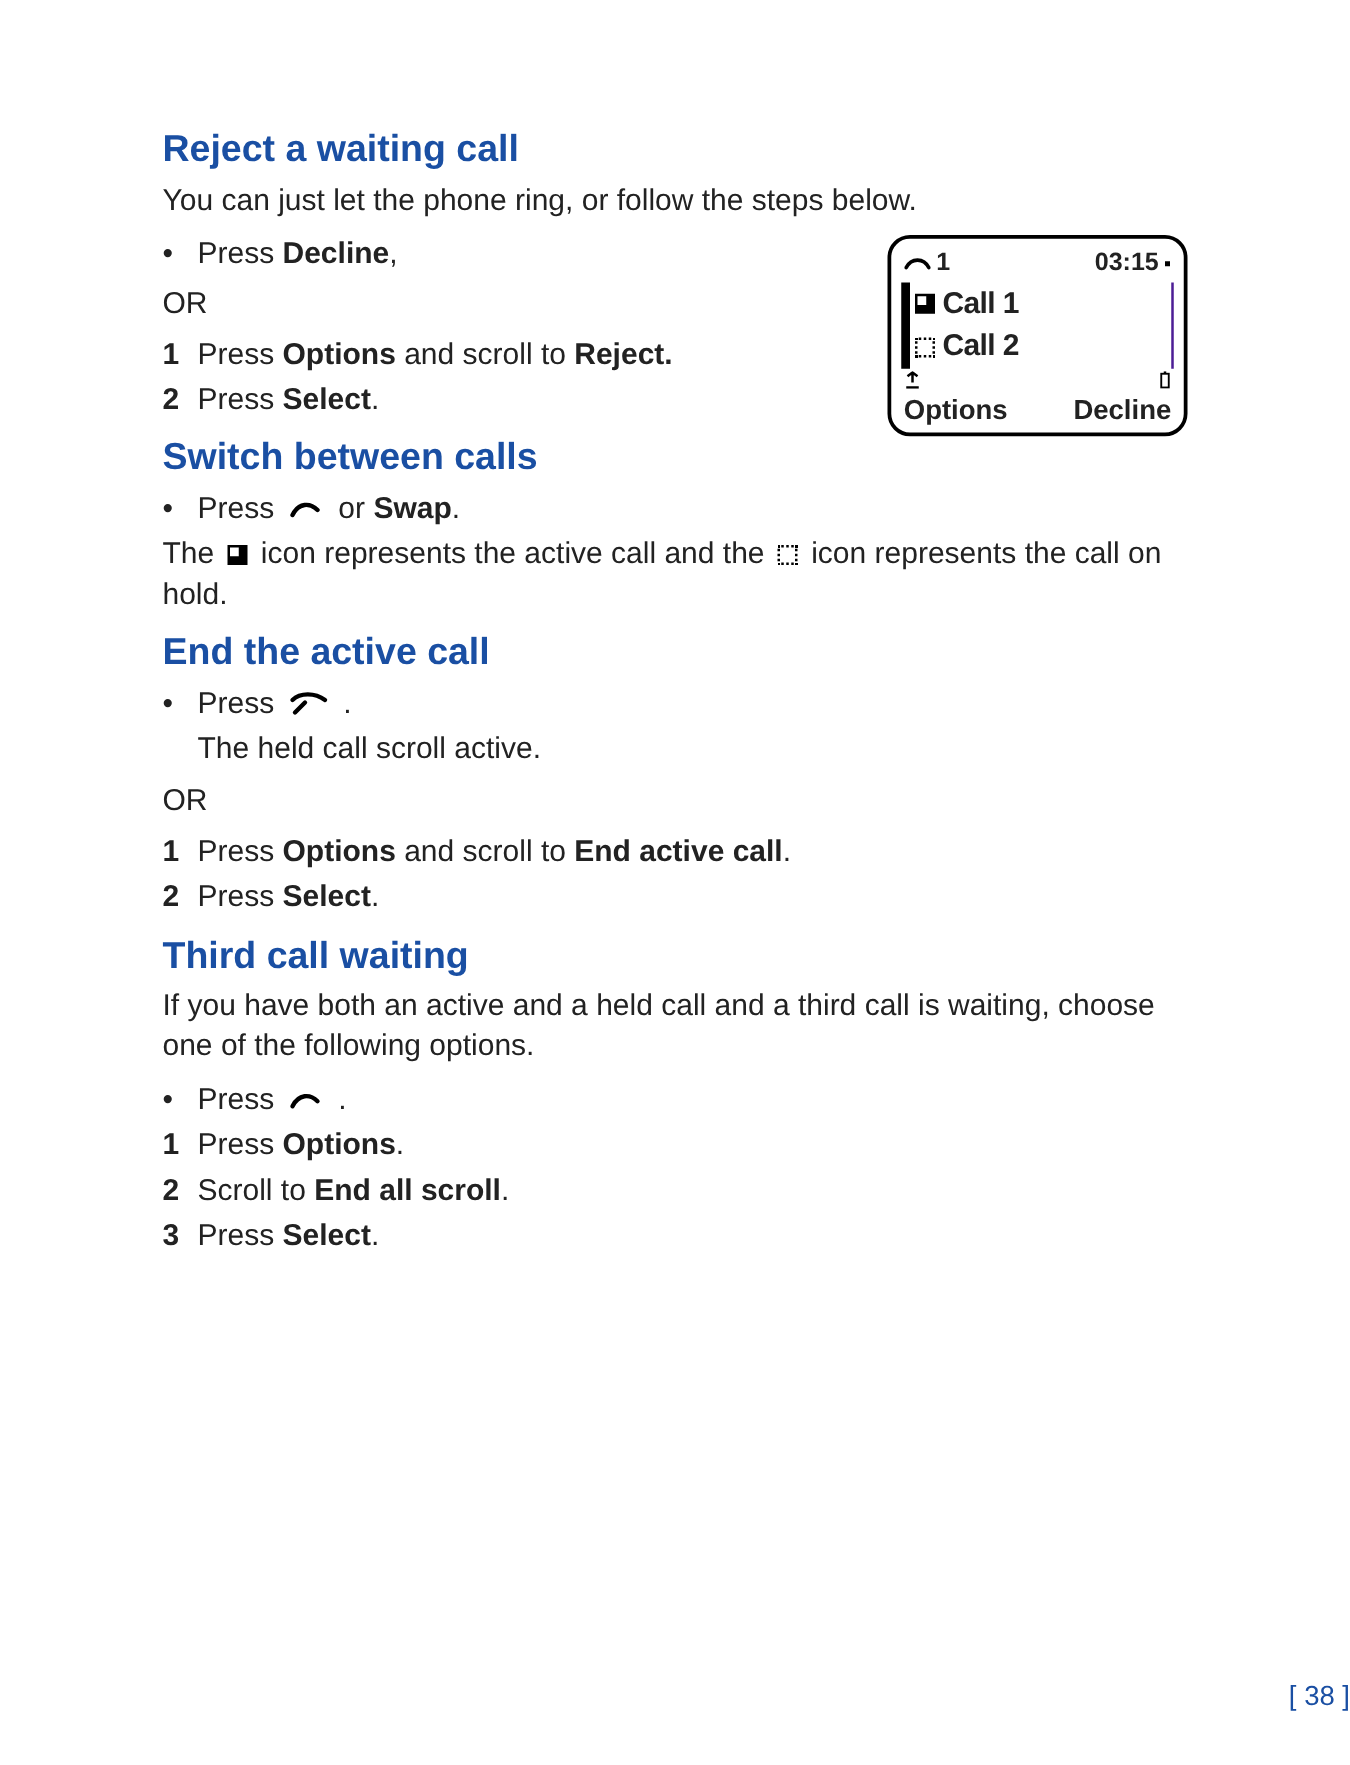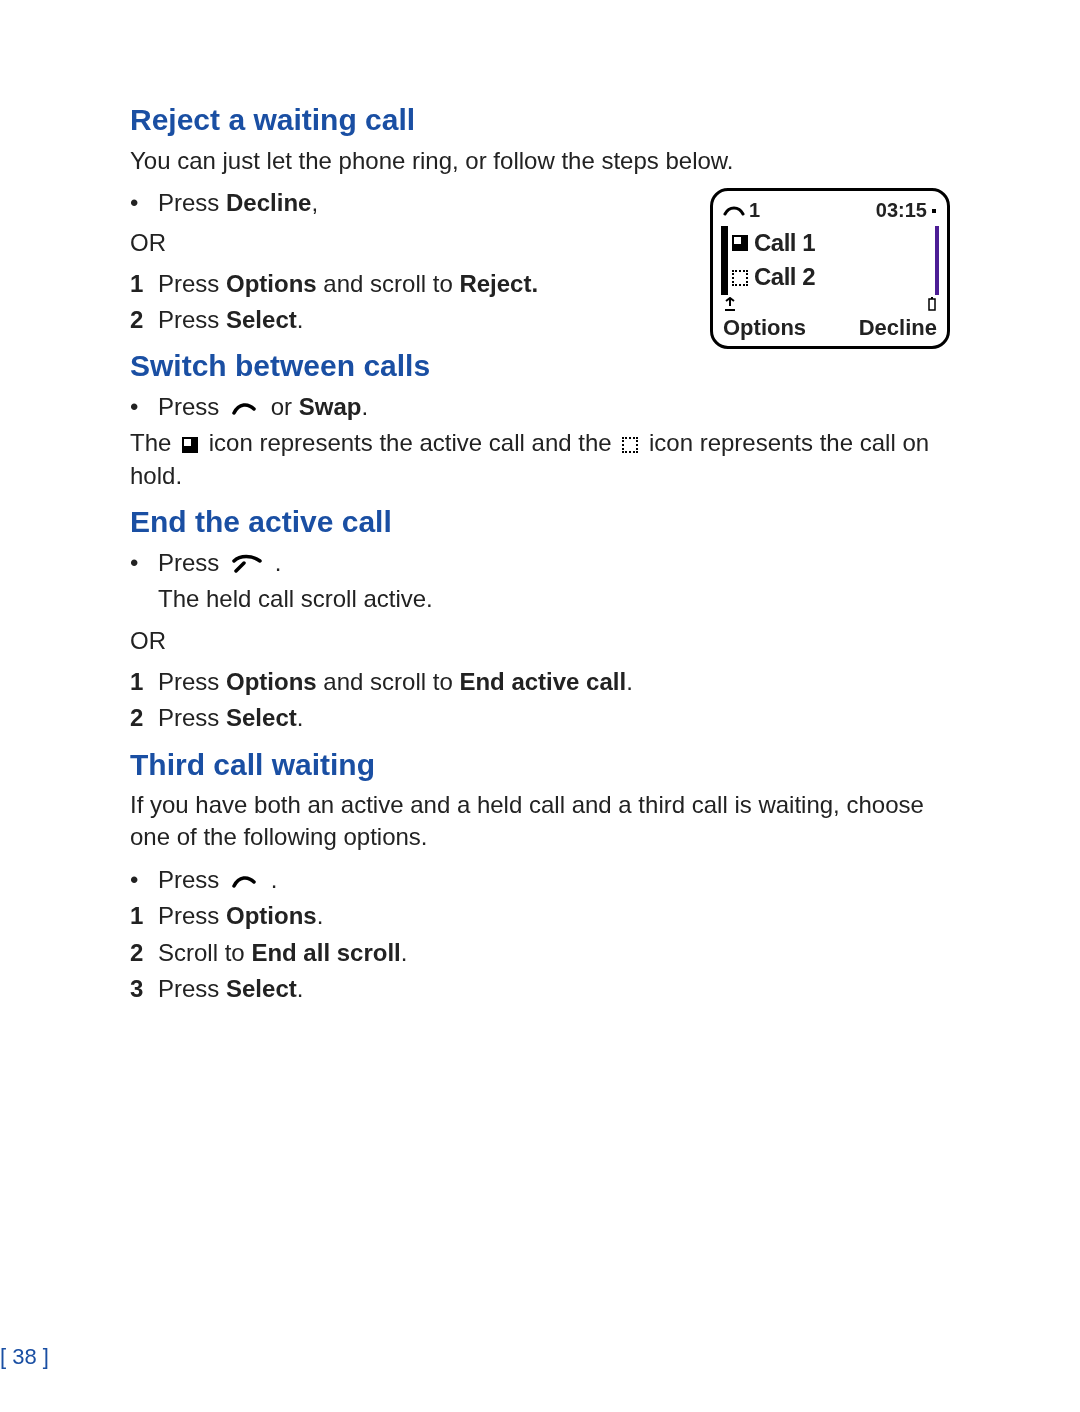--- a/index.html
+++ b/index.html
@@ -64,21 +64,21 @@
     display: flex;
     justify-content: space-between;
     align-items: center;
     font-weight: 700;
     font-size: 20px;
     padding: 0 2px;
   }
   .phone-top .l, .phone-top .r { display:flex; align-items:center; gap:4px; }
   .phone-calls {
     border-left: 7px solid #000;
-    border-right: 4px solid #4c1d95;
+    border-right: 2px solid #4c1d95;
     margin: 2px 0 2px 0;
   }
   .call-line {
     display:flex; align-items:center; gap:6px;
     font-weight:700; font-size:24px;
     padding: 1px 4px;
     font-family: "Arial Black", Arial, sans-serif;
     letter-spacing: -0.5px;
   }
   .phone-midicons {
@@ -104,21 +104,21 @@
     width:16px;height:16px;display:inline-block;background:#000;position:relative;vertical-align:middle;margin:0 4px;
   }
   .icon-active-sm::after{content:"";position:absolute;left:2px;top:2px;width:7px;height:7px;background:#fff;}
   .icon-hold-sm {
     width:16px;height:16px;display:inline-block;border:2px dotted #000;box-sizing:border-box;vertical-align:middle;margin:0 4px;
   }
   .page-num {
     position:absolute;
     bottom: 40px;
     left: 0; right: 0;
-    text-align:left;
+    text-align:right;
     color:#1a4fa3;
     font-size:22px;
   }
   .indent { margin-left: 28px; }
 </style>
 </head>
 <body>
 
 <div class="page">
 

